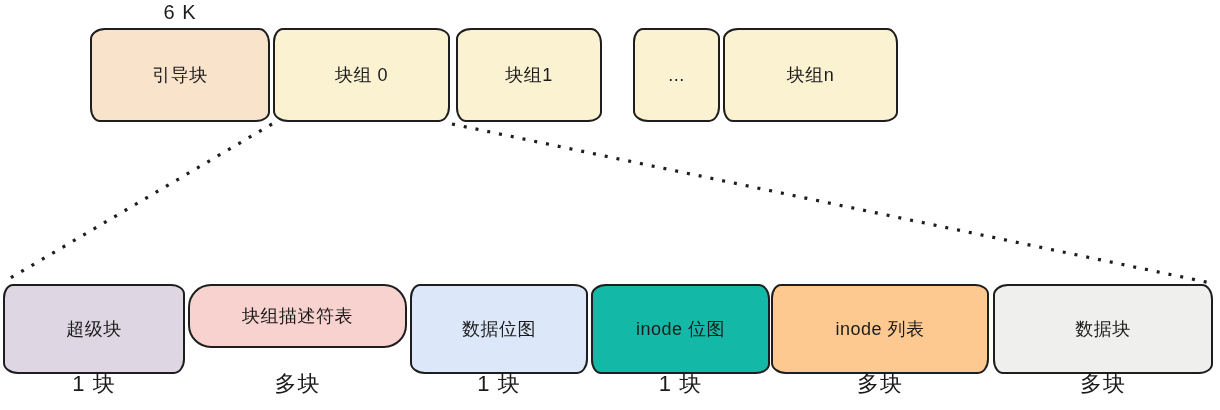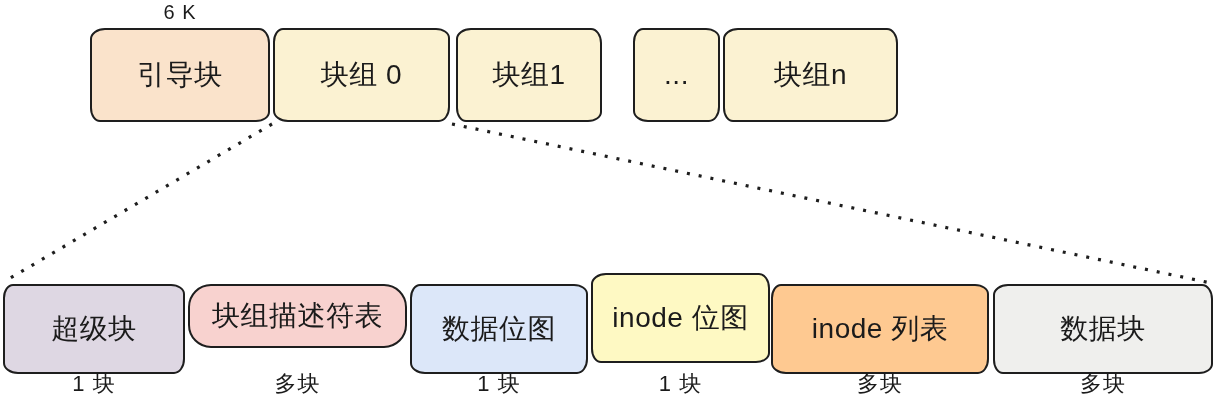--- a/index.html
+++ b/index.html
@@ -12,21 +12,21 @@
     font-family: "Liberation Sans", "DejaVu Sans", sans-serif;
     color: #1b1b1b;
   }
   .block {
     position: absolute;
     box-sizing: border-box;
     border: 2.5px solid #1e1e1e;
     display: flex;
     align-items: center;
     justify-content: center;
-    font-size: 28px;
+    font-size: 18px;
     letter-spacing: 0.5px;
     background: #fff;
   }
   
   .r1 { border-radius: 15px 11px 14px 10px / 11px 15px 10px 14px; }
   .r2 { border-radius: 10px 14px 11px 15px / 14px 10px 15px 11px; }
   .free-label {
     position: absolute;
     font-size: 20px;
     letter-spacing: 1px;
@@ -71,21 +71,21 @@
 
   <div class="block r2" style="left: 3px; top: 284px; width: 182px; height: 90px; background-color: rgb(222, 215, 227);">
     <span>超级块</span>
   </div>
   <div class="block r1" style="left: 188px; top: 284px; width: 219px; height: 64px; background-color: rgb(248, 210, 207); border-radius: 23px;">
     <span>块组描述符表</span>
   </div>
   <div class="block r2" style="left: 410px; top: 284px; width: 178px; height: 90px; background-color: rgb(220, 231, 249);">
     <span>数据位图</span>
   </div>
-  <div class="block r1" style="left: 591px; top: 273px; width: 179px; height: 90px; background-color: #fef9c3;">
+  <div class="block r1" style="left: 591px; top: 284px; width: 179px; height: 90px; background-color: #14b8a6;">
     <span>inode 位图</span>
   </div>
   <div class="block r2" style="left: 771px; top: 284px; width: 218px; height: 90px; background-color: rgb(254, 201, 145); align-items: center;">
     <span>inode 列表</span>
   </div>
   <div class="block r1" style="left: 993px; top: 284px; width: 220px; height: 90px; background-color: rgb(239, 239, 237);">
     <span>数据块</span>
   </div>
 
   <div class="count-label" style="left:3px; width:182px;">1 块</div>

